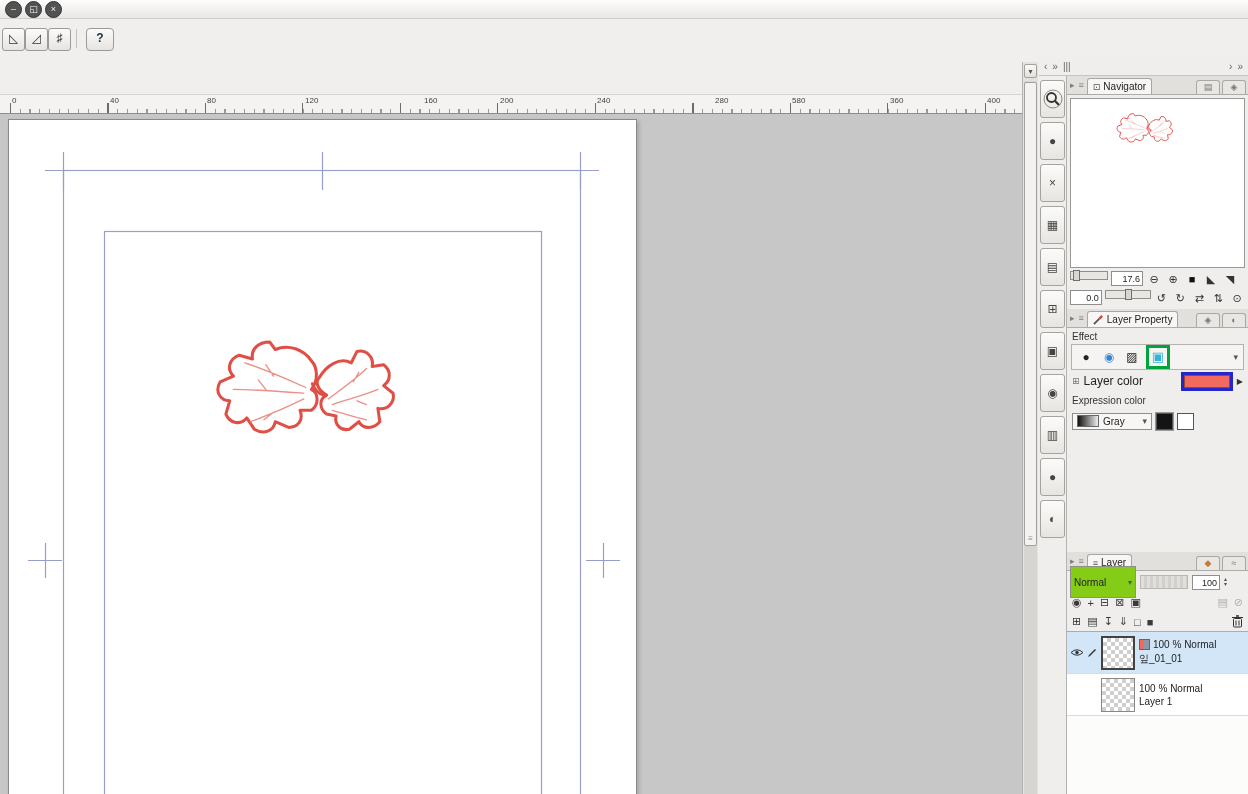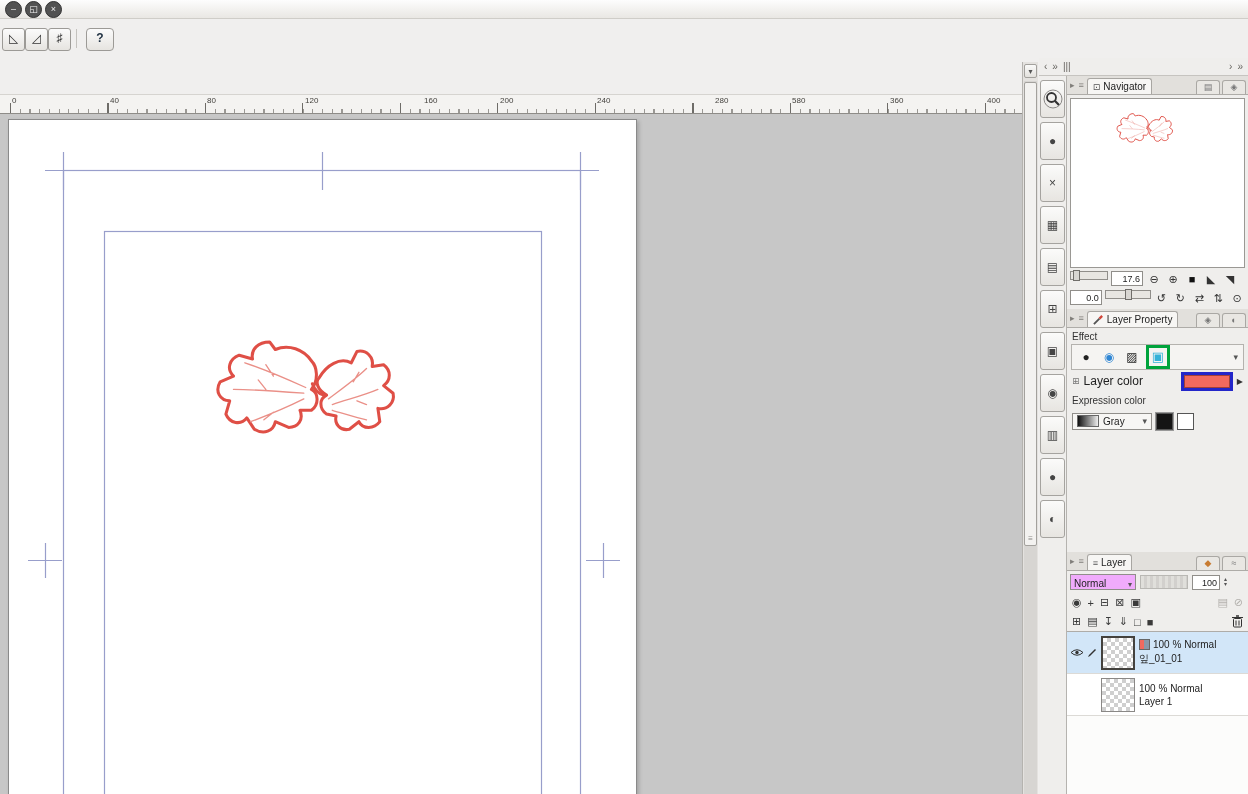--- a/index.html
+++ b/index.html
@@ -111,22 +111,22 @@
     padding:0 4px;width:80px;box-sizing:border-box;}
   .gradico{width:20px;height:10px;background:linear-gradient(90deg,#111,#eee);border:1px solid #666;}
   .gradtxt{flex:1;font-size:10px;}
   .bw{width:17px;height:17px;border:1px solid #555;box-sizing:border-box;}
   .bw.black{background:#141414;outline:1px solid #999;}
   .bw.white{background:#fff;}
   .filler{height:118px;flex:none;}
 
   
   .blendrow{display:flex;align-items:center;gap:4px;padding:0 3px;height:22px;flex:none;}
-  .blendsel{width:66px;height:16px;background:#f0abfc;border:1px solid #908e8a;font-size:10px;display:flex;
-    align-items:flex-end;padding:0 3px;box-sizing:border-box;}
+  .blendsel{width:66px;height:32px;background:#84cc16;border:1px solid #908e8a;font-size:10px;display:flex;
+    align-items:center;padding:0 3px;box-sizing:border-box;}
   .blendsel .dd{margin-left:auto;font-size:8px;color:#555;}
   .opslider{width:46px;height:12px;background:repeating-linear-gradient(90deg,#dcdad6 0 3px,#c9c7c3 3px 6px);
     border:1px solid #a8a6a2;opacity:.75;}
   .opbox{width:28px;height:15px;background:#fff;border:1px solid #908e8a;font-size:9px;text-align:right;
     padding:0 2px;line-height:14px;box-sizing:border-box;}
   .spin{display:flex;flex-direction:column;font-size:6px;line-height:5px;color:#555;}
   .ltools{display:flex;align-items:center;gap:6px;padding:0 5px;height:19px;font-size:11px;color:#3a3a3a;flex:none;}
   .ltools .muted{color:#b2b0ac;}
   .ltools .push{margin-left:auto;}
   .llist{background:#fcfcfb;border-top:1px solid #aeaca8;flex:1;overflow:hidden;}

